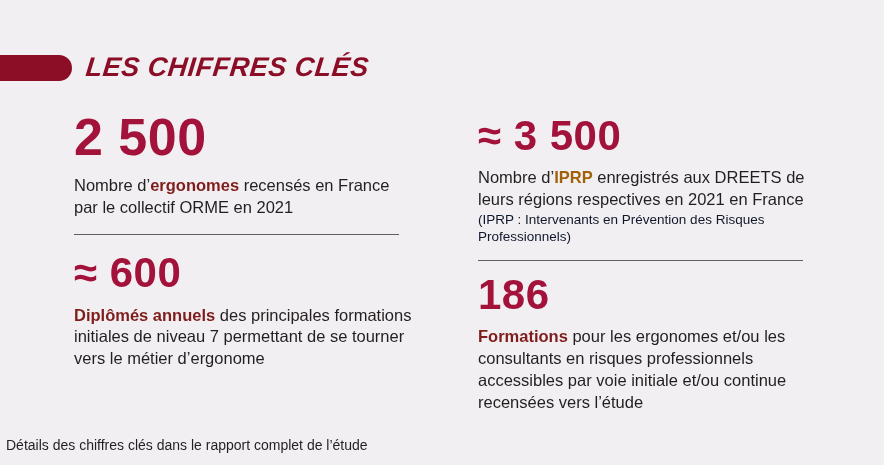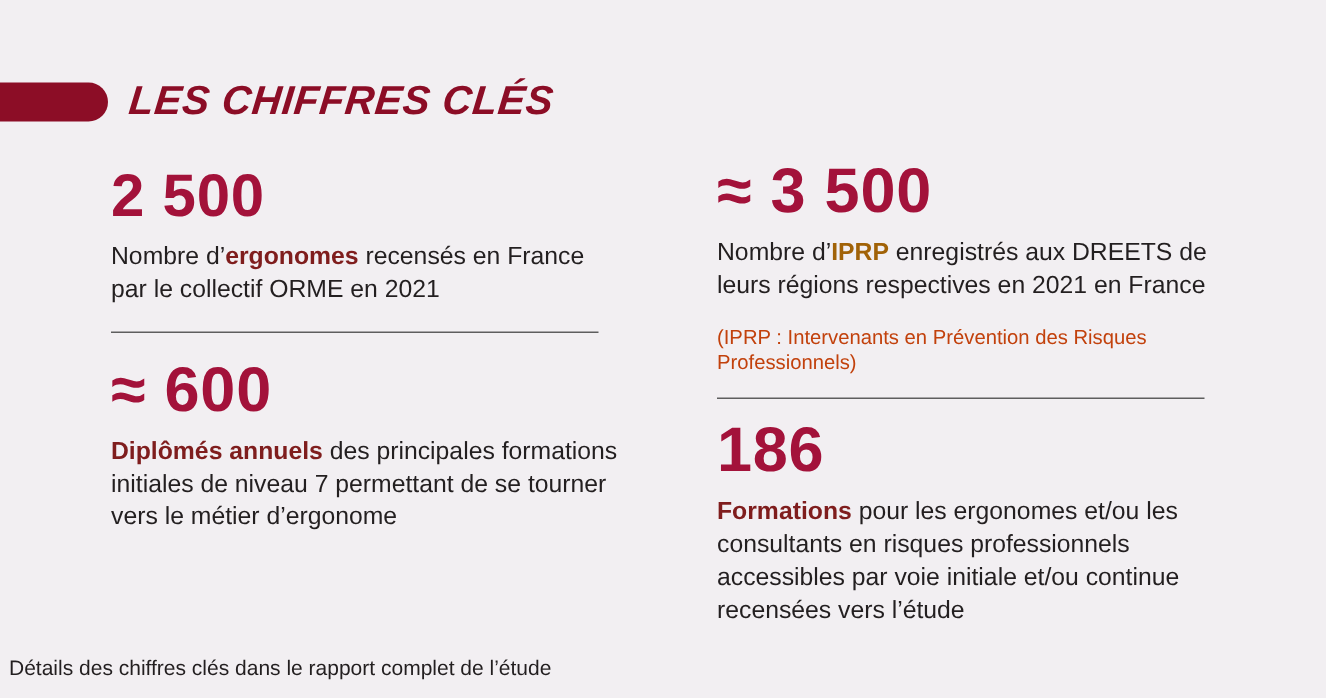--- a/index.html
+++ b/index.html
@@ -48,30 +48,30 @@
   
   .col-left {
     position: absolute;
     left: 74px;
     top: 108px;
     width: 340px;
   }
   .col-right {
     position: absolute;
     left: 478px;
-    top: 103px;
+    top: 112px;
     width: 360px;
   }
 
   .stat {
     margin-bottom: 4px;
   }
   .stat-number {
     color: #a3123a;
-    font-size: 40px;
+    font-size: 52px;
     font-weight: bold;
     line-height: 1.15;
     letter-spacing: 0.5px;
   }
   .stat-number.big {
     font-size: 42px;
   }
   .stat-desc {
     color: #231f20;
     font-size: 16.5px;
@@ -80,24 +80,24 @@
   }
   .hl {
     color: #7f1d1d;
     font-weight: bold;
   }
   .hl-dark {
     color: #a16207;
     font-weight: bold;
   }
   .note {
-    color: #c2410c;
+    color: #0f172a;
     font-size: 13.5px;
     line-height: 1.3;
-    margin-top: 14px;
+    margin-top: 0;
   }
   .divider {
     border: none;
     border-top: 1px solid #5e5e5e;
     margin: 16px 0 14px 0;
     width: 325px;
   }
   .divider.right {
     width: 325px;
     margin: 14px 0 10px 0;

